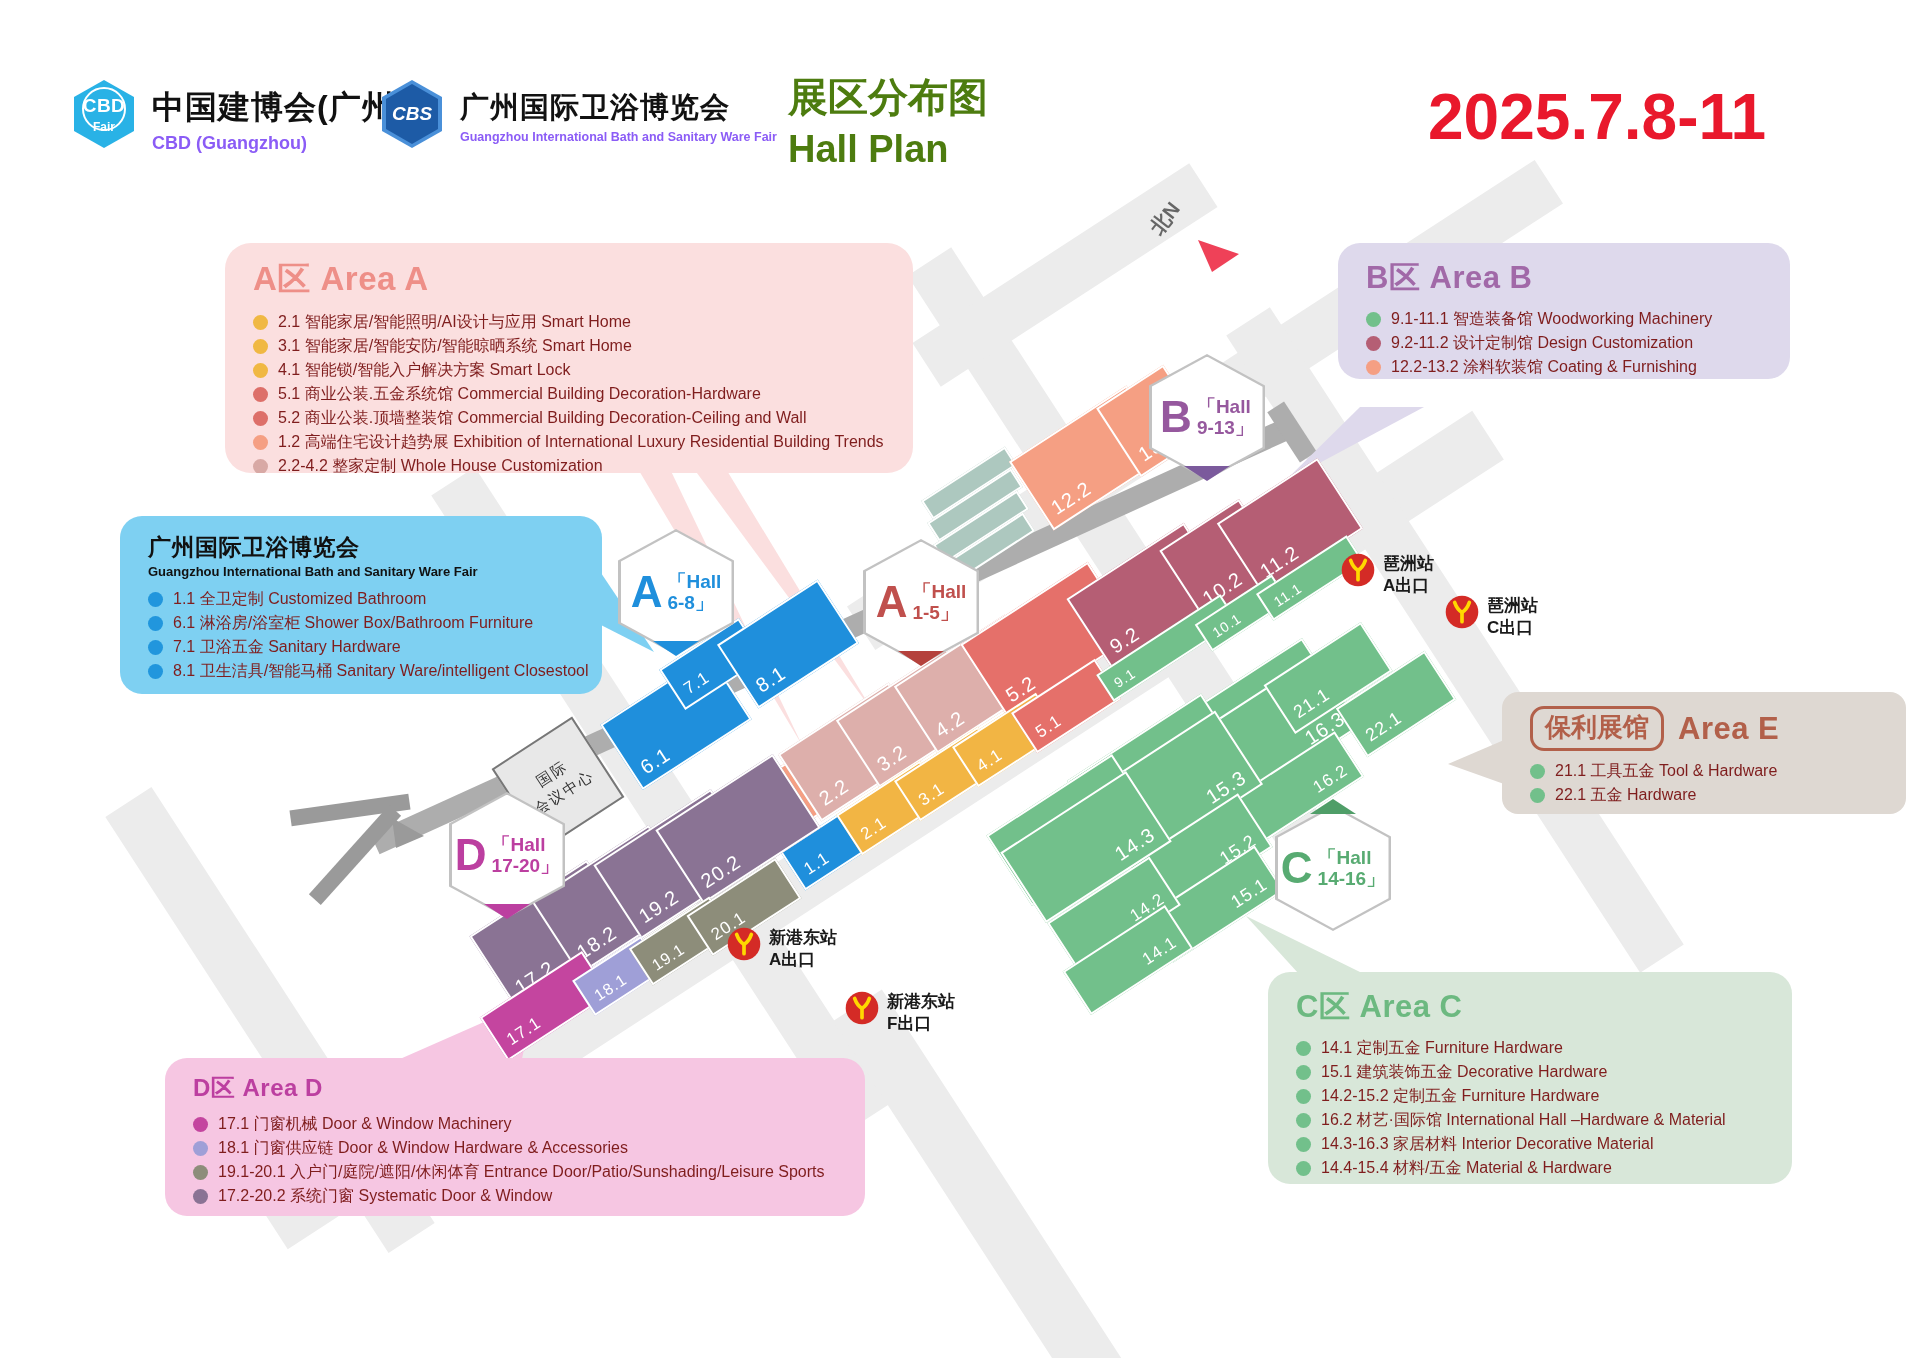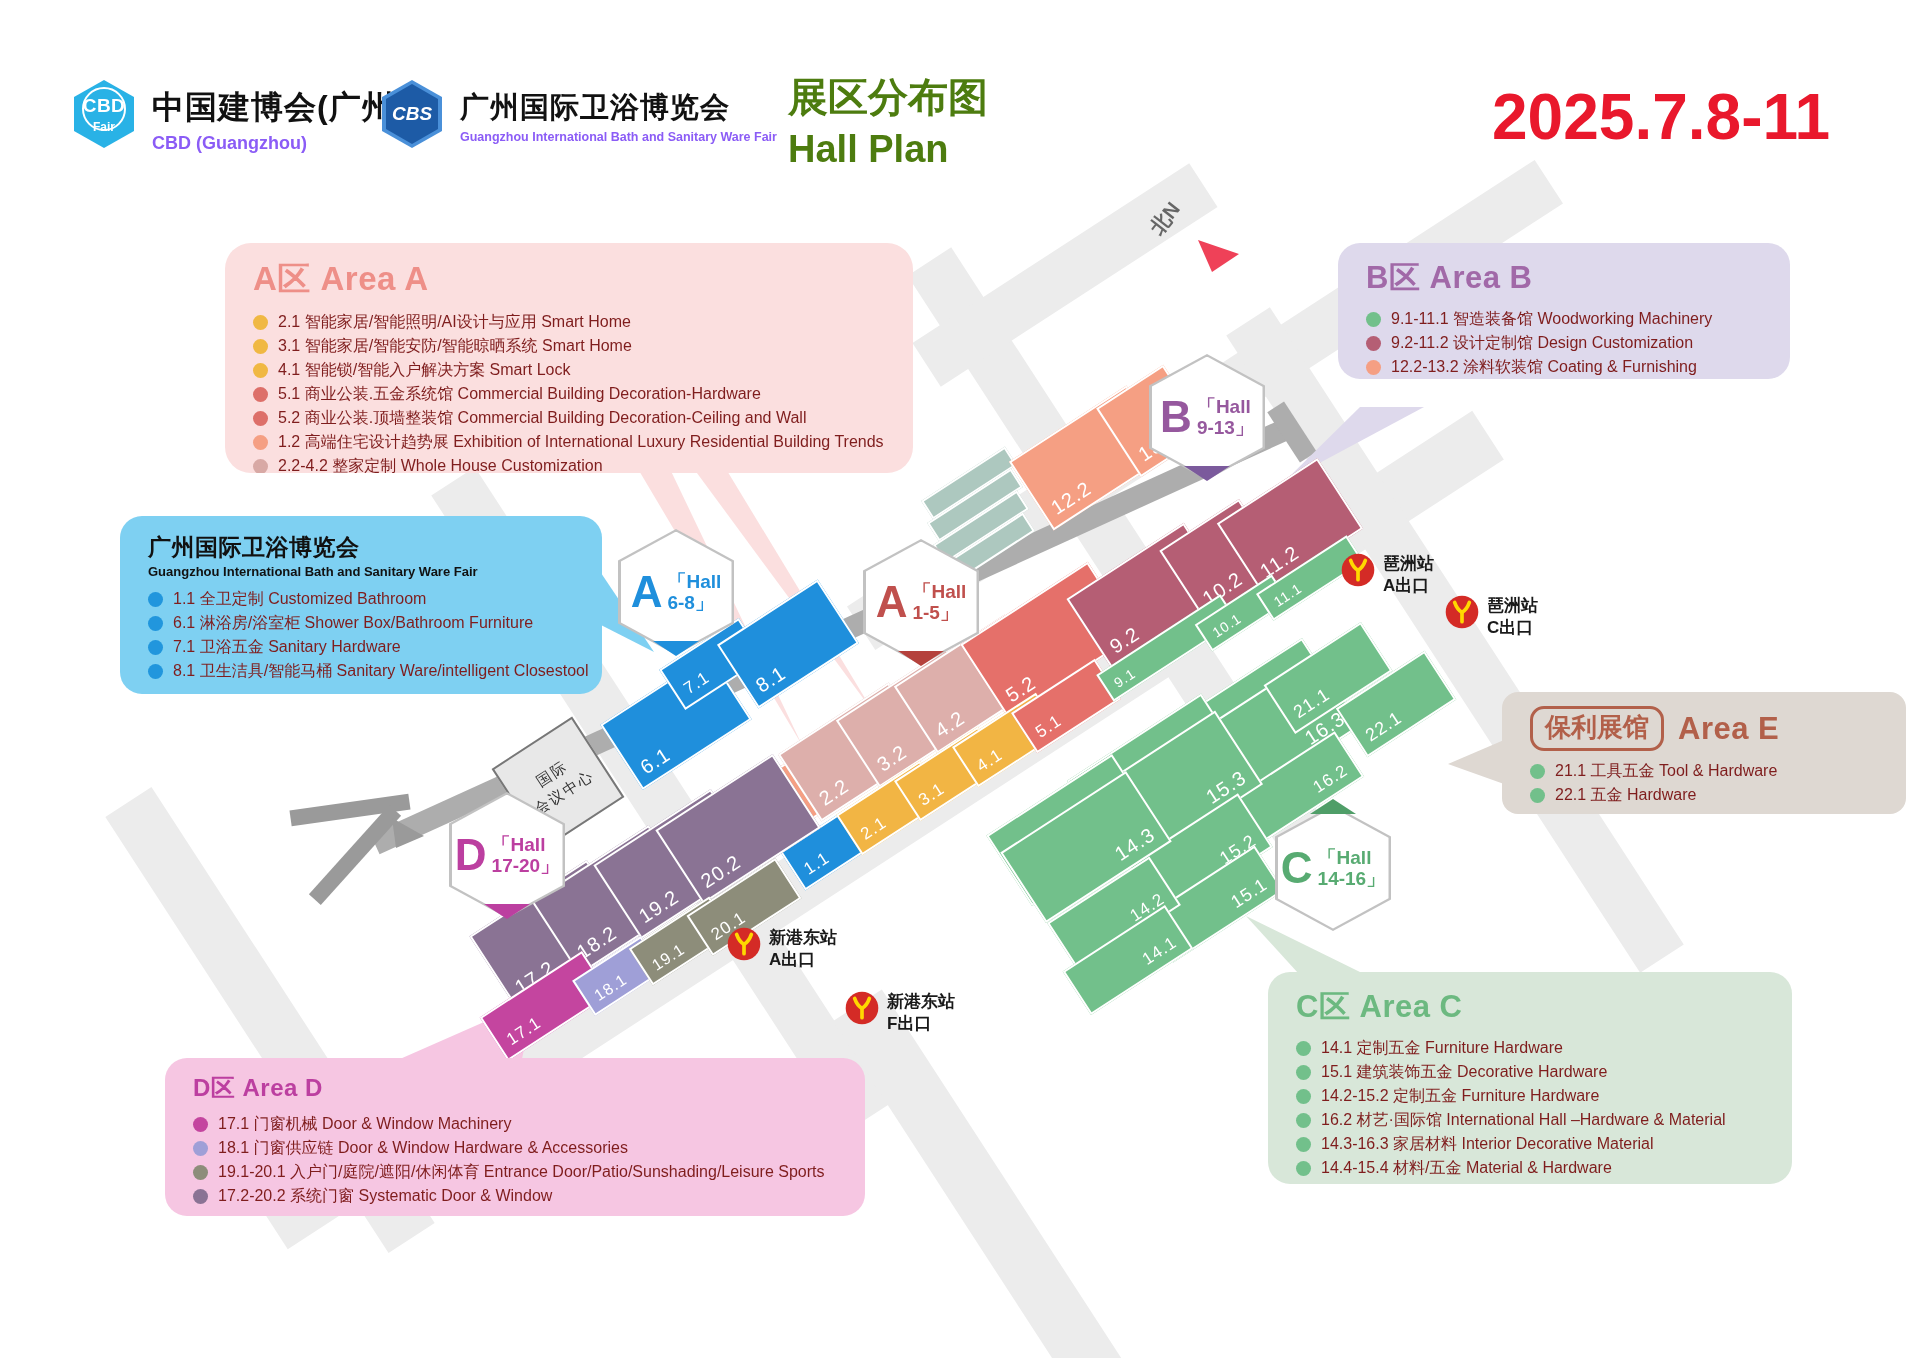--- a/index.html
+++ b/index.html
@@ -372,21 +372,21 @@
       <span class="inner-hex"></span>
       <span class="cbs-abbr">CBS</span>
     </div>
   </div>
   <div class="hdr" style="left:460px;top:88px;">
     <div class="brand-zh" style="font-size:29px;">广州国际卫浴博览会</div>
     <div class="brand-en small">Guangzhou International Bath and Sanitary Ware Fair</div>
   </div>
   <div class="main-title" style="left:788px;top:70px;font-size:40px;">展区分布图</div>
   <div class="main-title" style="left:788px;top:128px;font-size:38px;">Hall Plan</div>
-  <div class="date-txt" id="date-txt" style="left: 1492px; top: 80px; color: rgb(233, 24, 44);">2025.7.8-11</div>
+  <div class="date-txt" id="date-txt" style="left: 1428px; top: 80px; color: rgb(233, 24, 44);">2025.7.8-11</div>
 
   <div class="box" id="box-a" style="left: 225px; top: 243px; width: 688px; height: 230px; border-radius: 26px; background: rgb(251, 223, 223);">
     <div class="box-title" style="color: rgb(238, 143, 136);">A区 Area A</div>
     <ul class="legend">
         <li>
           <span class="dot" style="background: rgb(240, 184, 67);"></span>
           <span class="li-text">2.1 智能家居/智能照明/AI设计与应用 Smart Home</span>
         </li>
         <li>
           <span class="dot" style="background: rgb(240, 184, 67);"></span>

